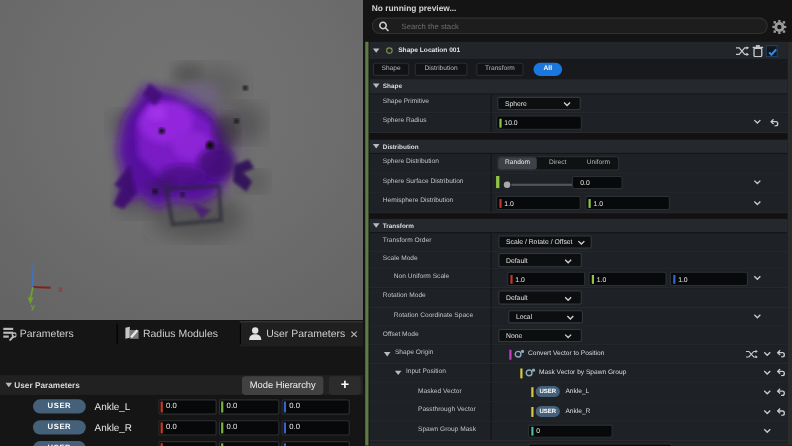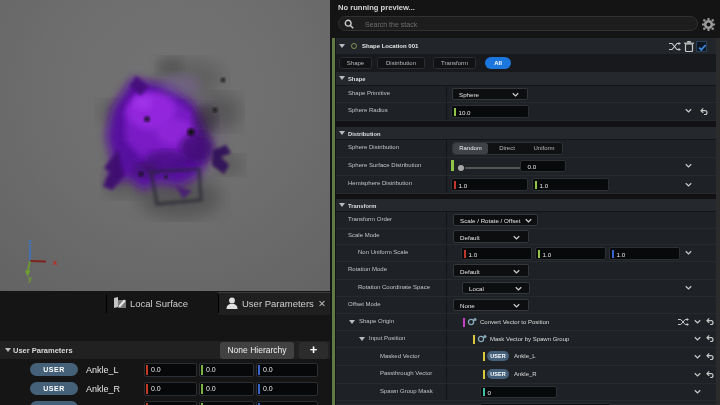--- a/index.html
+++ b/index.html
@@ -132,45 +132,55 @@
         <text x="55" y="265" fill="#c3281c" font-size="8" font-weight="bold" text-anchor="middle">x</text>
         <line x1="30" y1="261" x2="27.5" y2="272" stroke="#6f9f2f" stroke-width="1.6"></line>
         <path d="M25 270.5 L30.5 270.5 L27.6 276.5 Z" fill="#6f9f2f"></path>
         <text x="28" y="281" fill="#6f9f2f" font-size="7" font-weight="bold">y</text>
       </g>
     </svg>
   </div>
 
   <div id="blpanel" class="abs">
     <div id="tabsel"></div>
+    <div class="bltab" style="left:0;width:106px;">
+      <svg width="13" height="13" style="position:absolute;left:2px;top:5px">
+        <rect x="1" y="1" width="9" height="2" fill="#b9b9b9"></rect>
+        <rect x="1" y="4.5" width="9" height="2" fill="#b9b9b9"></rect>
+        <rect x="1" y="8" width="5" height="2" fill="#b9b9b9"></rect>
+        <path d="M6 12 L10 7.5 L11.6 9 L7.5 13 Z" fill="#b9b9b9"></path>
+        <circle cx="11" cy="7.5" r="1.8" fill="none" stroke="#b9b9b9" stroke-width="1.2"></circle>
+      </svg>
+      <span class="lbl" style="left:18px;">Parameters</span>
+    </div>
     <div class="tabsep" style="left:106px;"></div>
     <div class="bltab" style="left:107px;width:111px;">
       <svg width="14" height="14" style="position:absolute;left:6px;top:4px">
         <path d="M1 2 L5 1 L5 11 L1 12 Z" fill="#c4c4c4"></path>
         <rect x="5" y="4" width="8" height="8" fill="#7a7a7a"></rect>
         <path d="M5.5 10 L11 3.5 L12.6 5 L7 11.5 Z" fill="#e8e8e8"></path>
       </svg>
-      <span class="lbl" style="left:23px;">Local Surface</span>
+      <span class="lbl" style="left:23px;">Radius Modules</span>
     </div>
     <div class="tabsep" style="left:218px;"></div>
     <div class="bltab" style="left:218px;width:112px;">
       <svg width="13" height="13" style="position:absolute;left:8px;top:5px">
         <circle cx="6" cy="3.4" r="2.9" fill="#e0e0e0"></circle>
         <path d="M0.5 12 C0.5 8.2 3 6.8 6 6.8 C9 6.8 11.5 8.2 11.5 12 Z" fill="#e0e0e0"></path>
       </svg>
       <span class="lbl" style="left:24px;">User Parameters</span>
       <span class="lbl" style="left:100px;color:#bbb;">✕</span>
     </div>
 
 
     <div id="uphdr">
       <div class="tri" style="left:5px;top:7px;"></div>
       <span class="t">User Parameters</span>
     </div>
-    <div id="edith">None Hierarchy</div>
+    <div id="edith">Mode Hierarchy</div>
     <div id="plusb">+</div>
 
     <div class="uprow" style="top:70px;">
       <div class="userpill">USER</div>
         <span class="upname">Ankle_L</span>
       <div class="vbox" style="left:144px;width:53px;">
           <div class="acc" style="background:#c33b25;"></div>
           <span class="num">0.0</span>
         </div>
       <div class="vbox" style="left:199px;width:55px;">

